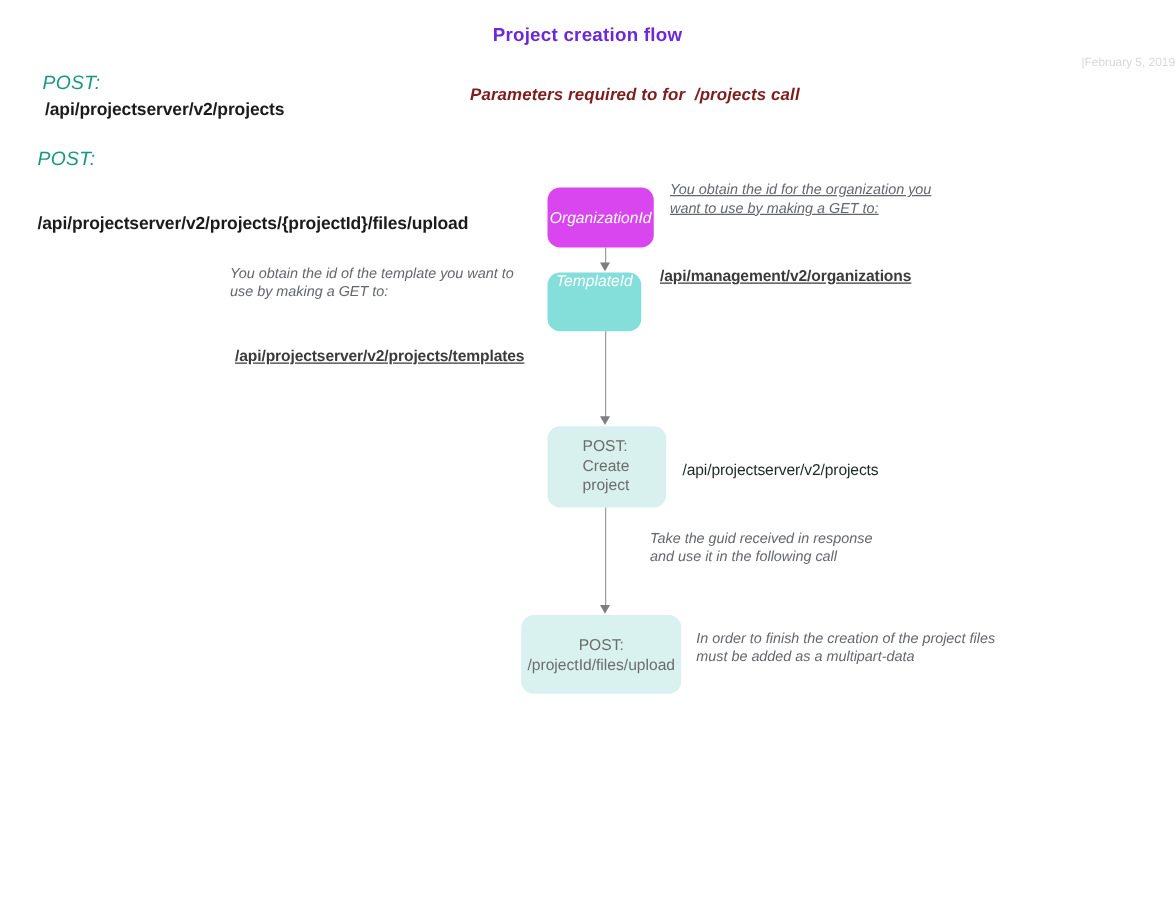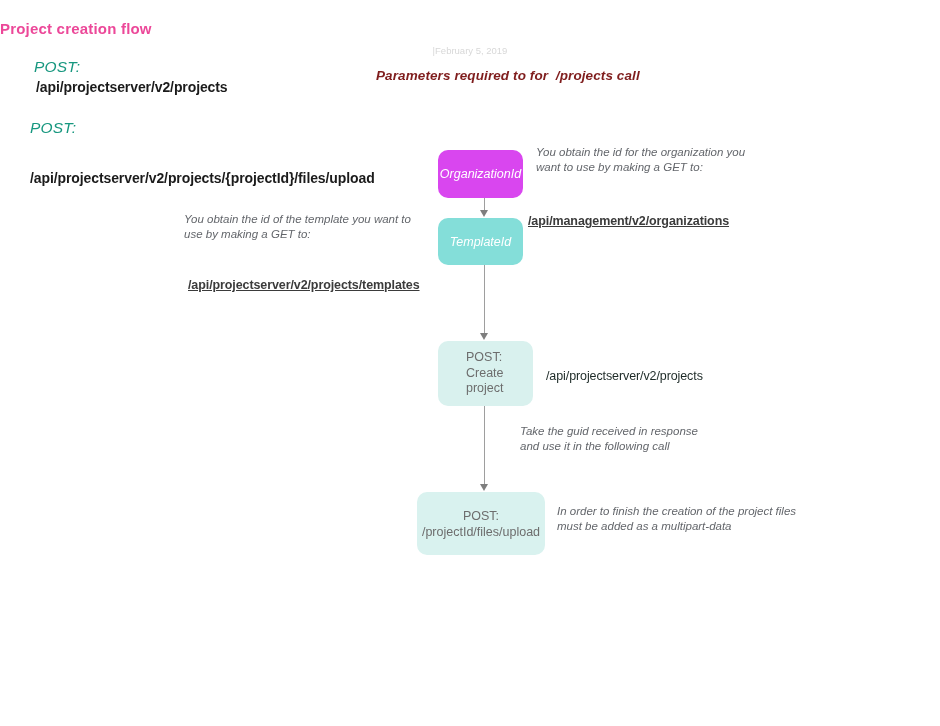--- a/index.html
+++ b/index.html
@@ -9,27 +9,28 @@
     font-family:"Liberation Sans", sans-serif;
     position:relative;
     overflow:hidden;
     -webkit-font-smoothing:antialiased;
   }
   .abs{position:absolute;}
 
   
   #page-title{
     left:0;top:20px;width:940px;
+    text-align:center;
     font-size:15px;font-weight:bold;
-    color:#ec4899;
+    color:#6d28d9;
     letter-spacing:.2px;
   }
   #doc-date{
     left:0;top:45px;width:940px;
-    text-align:center;
+    text-align:right;
     font-size:9.5px;
     color:#d8d8d8;
   }
 
   
   .ep-method{
     font-style:italic;
     font-size:15.5px;
     color:#17977f;
     letter-spacing:.2px;
@@ -67,23 +68,23 @@
   #node-organizationid{
     left:438px;top:150px;width:85px;height:48px;
     background:#d946ef;
     align-items:center;justify-content:center;
   }
   #node-organizationid .node-label{
     color:#ffffff;font-style:italic;font-size:12.5px;text-align:center;
   }
 
   #node-templateid{
-    left:438px;top:218px;width:85px;height:47px;
+    left:438px;top:218px;width:75px;height:47px;
     background:#84ded9;
-    align-items:center;justify-content:center;
+    justify-content:center;
   }
   #node-templateid .node-label{
     color:#ffffff;font-style:italic;font-size:12.5px;text-align:center;
   }
 
   #node-create-project{
     left:438px;top:341px;width:95px;height:65px;
     background:#d9f1ee;
     align-items:center;
     padding-left:28px;
@@ -128,21 +129,21 @@
   }
   .note-link{
     font-size:12.5px;
     font-weight:bold;
     color:#3b3b3b;
     text-decoration:underline;
     letter-spacing:-.1px;
     margin-top:24px;
   }
 
-  #note-organization{left:536px;top:145px;width:230px;}
+  #note-organization{left:536px;top:145px;width:230px;text-decoration:underline;}
   #link-organizations{left:528px;top:190px;}
 
   #note-template{left:184px;top:212px;width:240px;text-align:left;}
   #link-templates{left:188px;top:254px;}
 
   #label-projects-endpoint{
     left:546px;top:369px;
     font-size:12.5px;
     color:#1d2a27;
     letter-spacing:-.1px;

